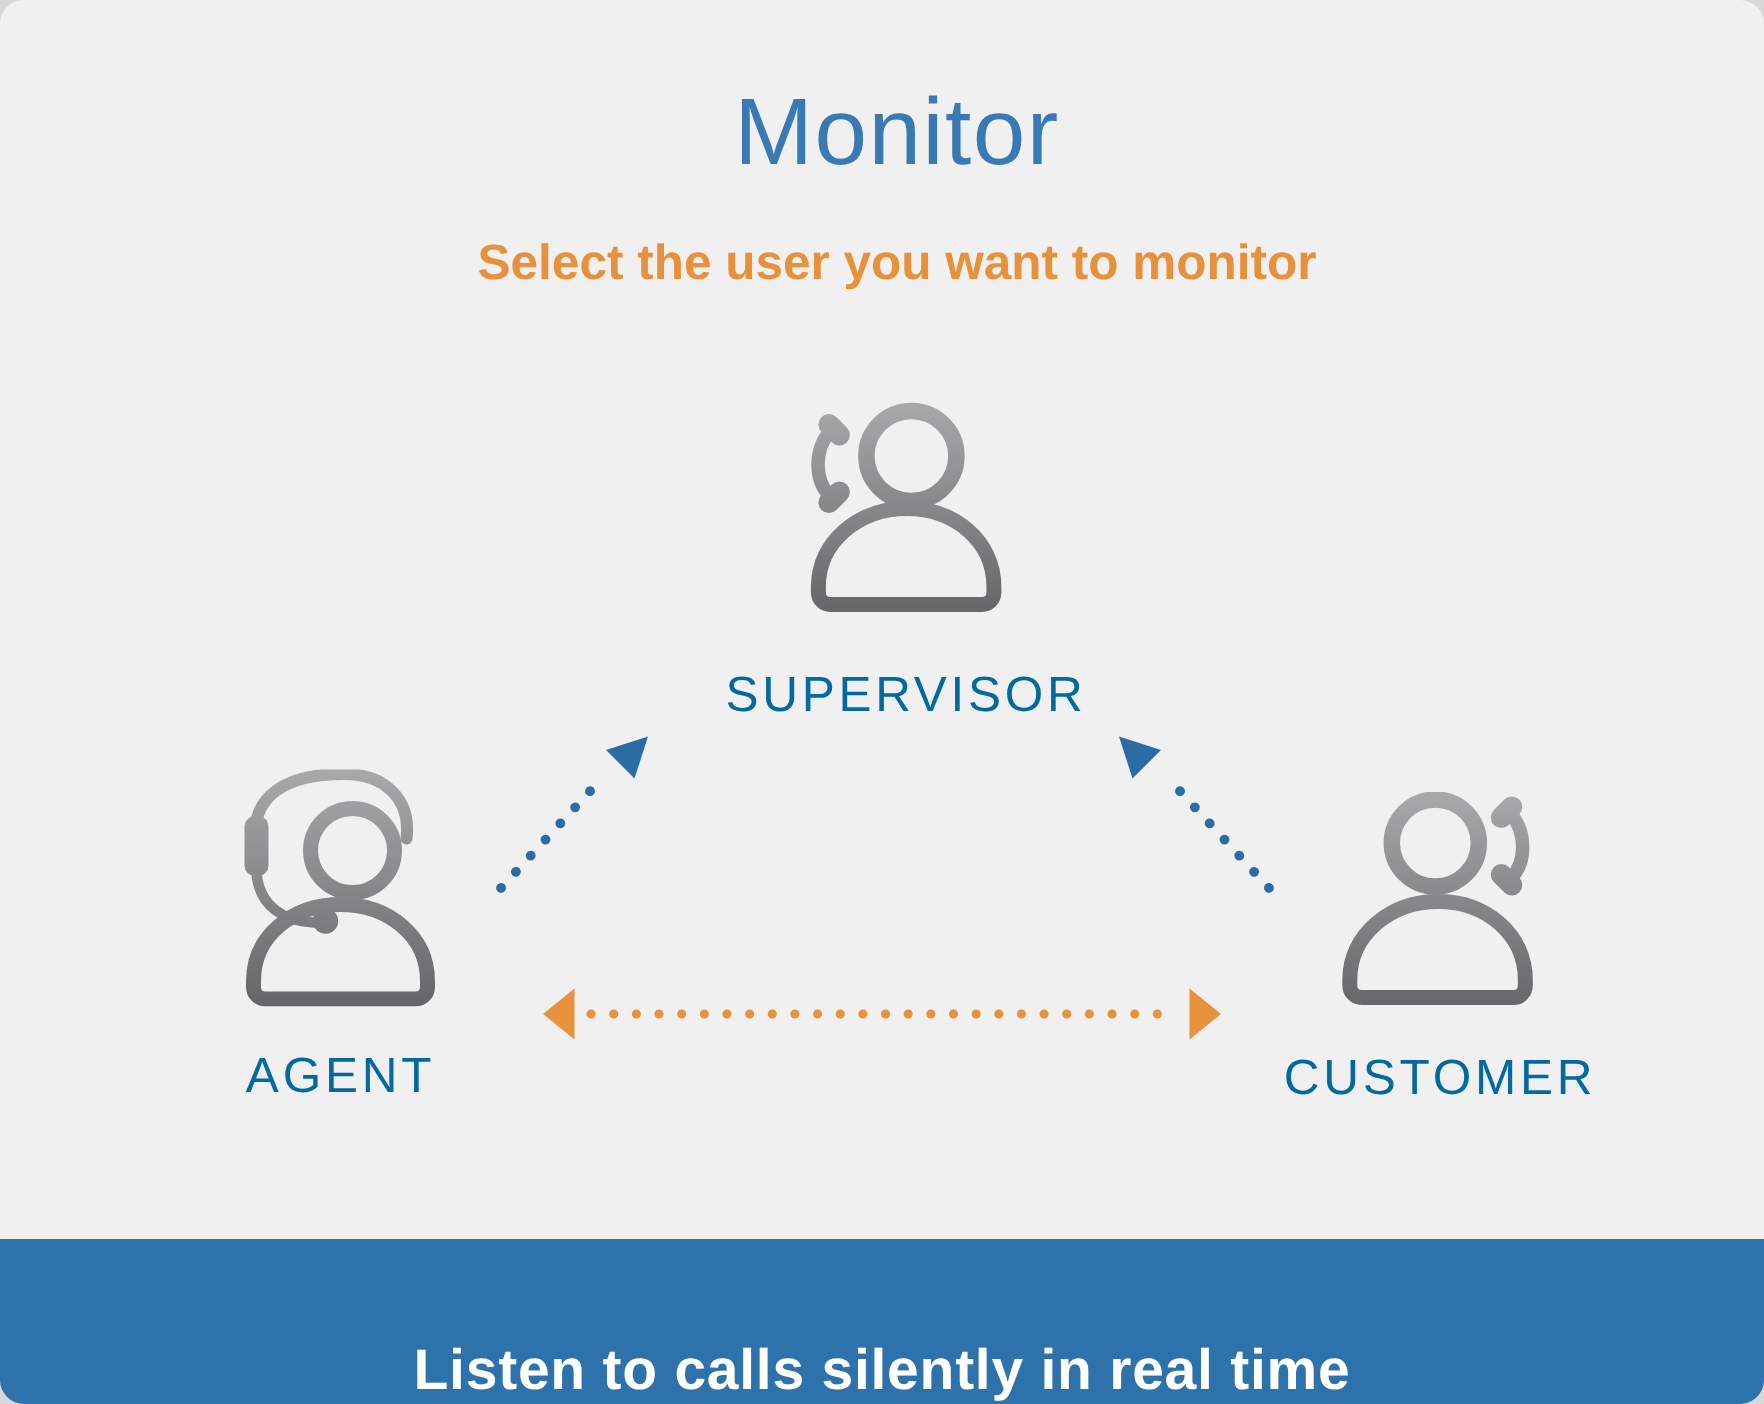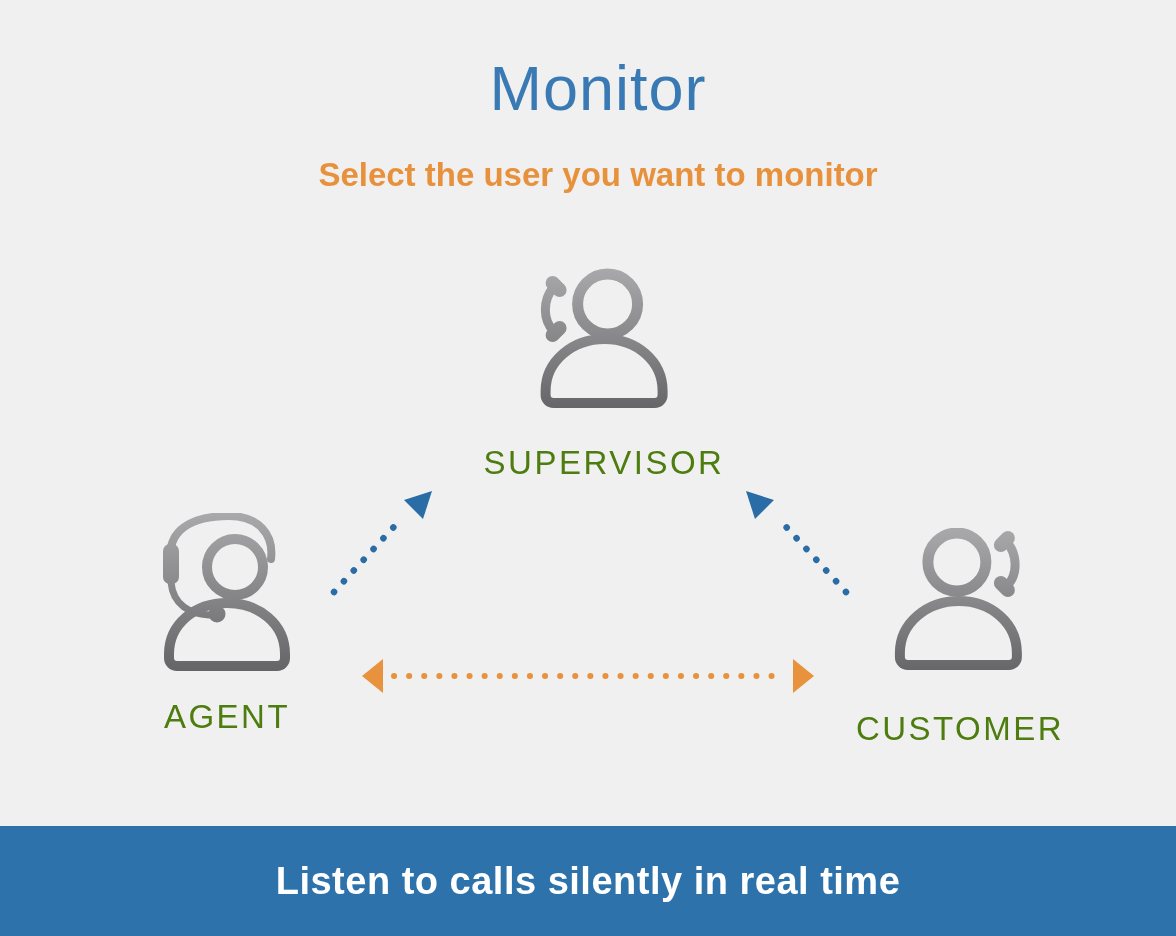--- a/index.html
+++ b/index.html
@@ -1,47 +1,47 @@
 <!DOCTYPE html>
 <html><head>
 <meta charset="utf-8">
 <style>
   html,body{margin:0;padding:0;background:#d8d8d8;}
   .canvas{
     position:relative;width:1176px;height:936px;overflow:hidden;
-    background:#f1f0f0;font-family:"Liberation Sans",sans-serif;
+    background:#f1f0f0;font-family:"Liberation Sans",sans-serif;border-radius:16px;
   }
   .page-title{
     position:absolute;top:52px;left:10px;width:1176px;margin:0;
     text-align:center;font-size:63px;font-weight:400;color:#3a7ab4;
     letter-spacing:1px;
   }
   .page-subtitle{
     position:absolute;top:156px;left:10px;width:1176px;margin:0;
     text-align:center;font-size:33px;font-weight:700;color:#e8913c;
   }
   .diagram{position:absolute;left:0;top:0;width:1176px;height:936px;}
   .arrows{position:absolute;left:0;top:0;pointer-events:none;}
   .node{
     position:absolute;display:flex;flex-direction:column;align-items:center;
     transform:translateX(-50%);cursor:pointer;
   }
   .node-label{
-    color:#4d7c0f;font-size:33px;font-weight:300;letter-spacing:2.5px;
+    color:#0369a1;font-size:33px;font-weight:300;letter-spacing:2.5px;
     white-space:nowrap;
   }
   .node-supervisor{left:604px;top:268px;}
   .node-supervisor .node-label{margin-top:34px;}
   .node-agent{left:227px;top:513px;text-align:right;}
   .node-agent .node-label{margin-top:27px;}
   .node-customer{left:960px;top:528px;}
-  .node-customer .node-label{margin-top:36px;}
+  .node-customer .node-label{margin-top:25px;}
   .footer-banner{
     position:absolute;left:0;bottom:0;width:1176px;height:110px;
-    background:#2e72ab;display:flex;align-items:center;justify-content:center;
+    background:#2e72ab;display:flex;align-items:flex-end;justify-content:center;
   }
   .footer-text{color:#ffffff;font-size:38px;font-weight:700;letter-spacing:0.5px;}
 </style>
 </head>
 <body>
 
 <div class="canvas">
 
   <h1 class="page-title">Monitor</h1>
   <h2 class="page-subtitle">Select the user you want to monitor</h2>

